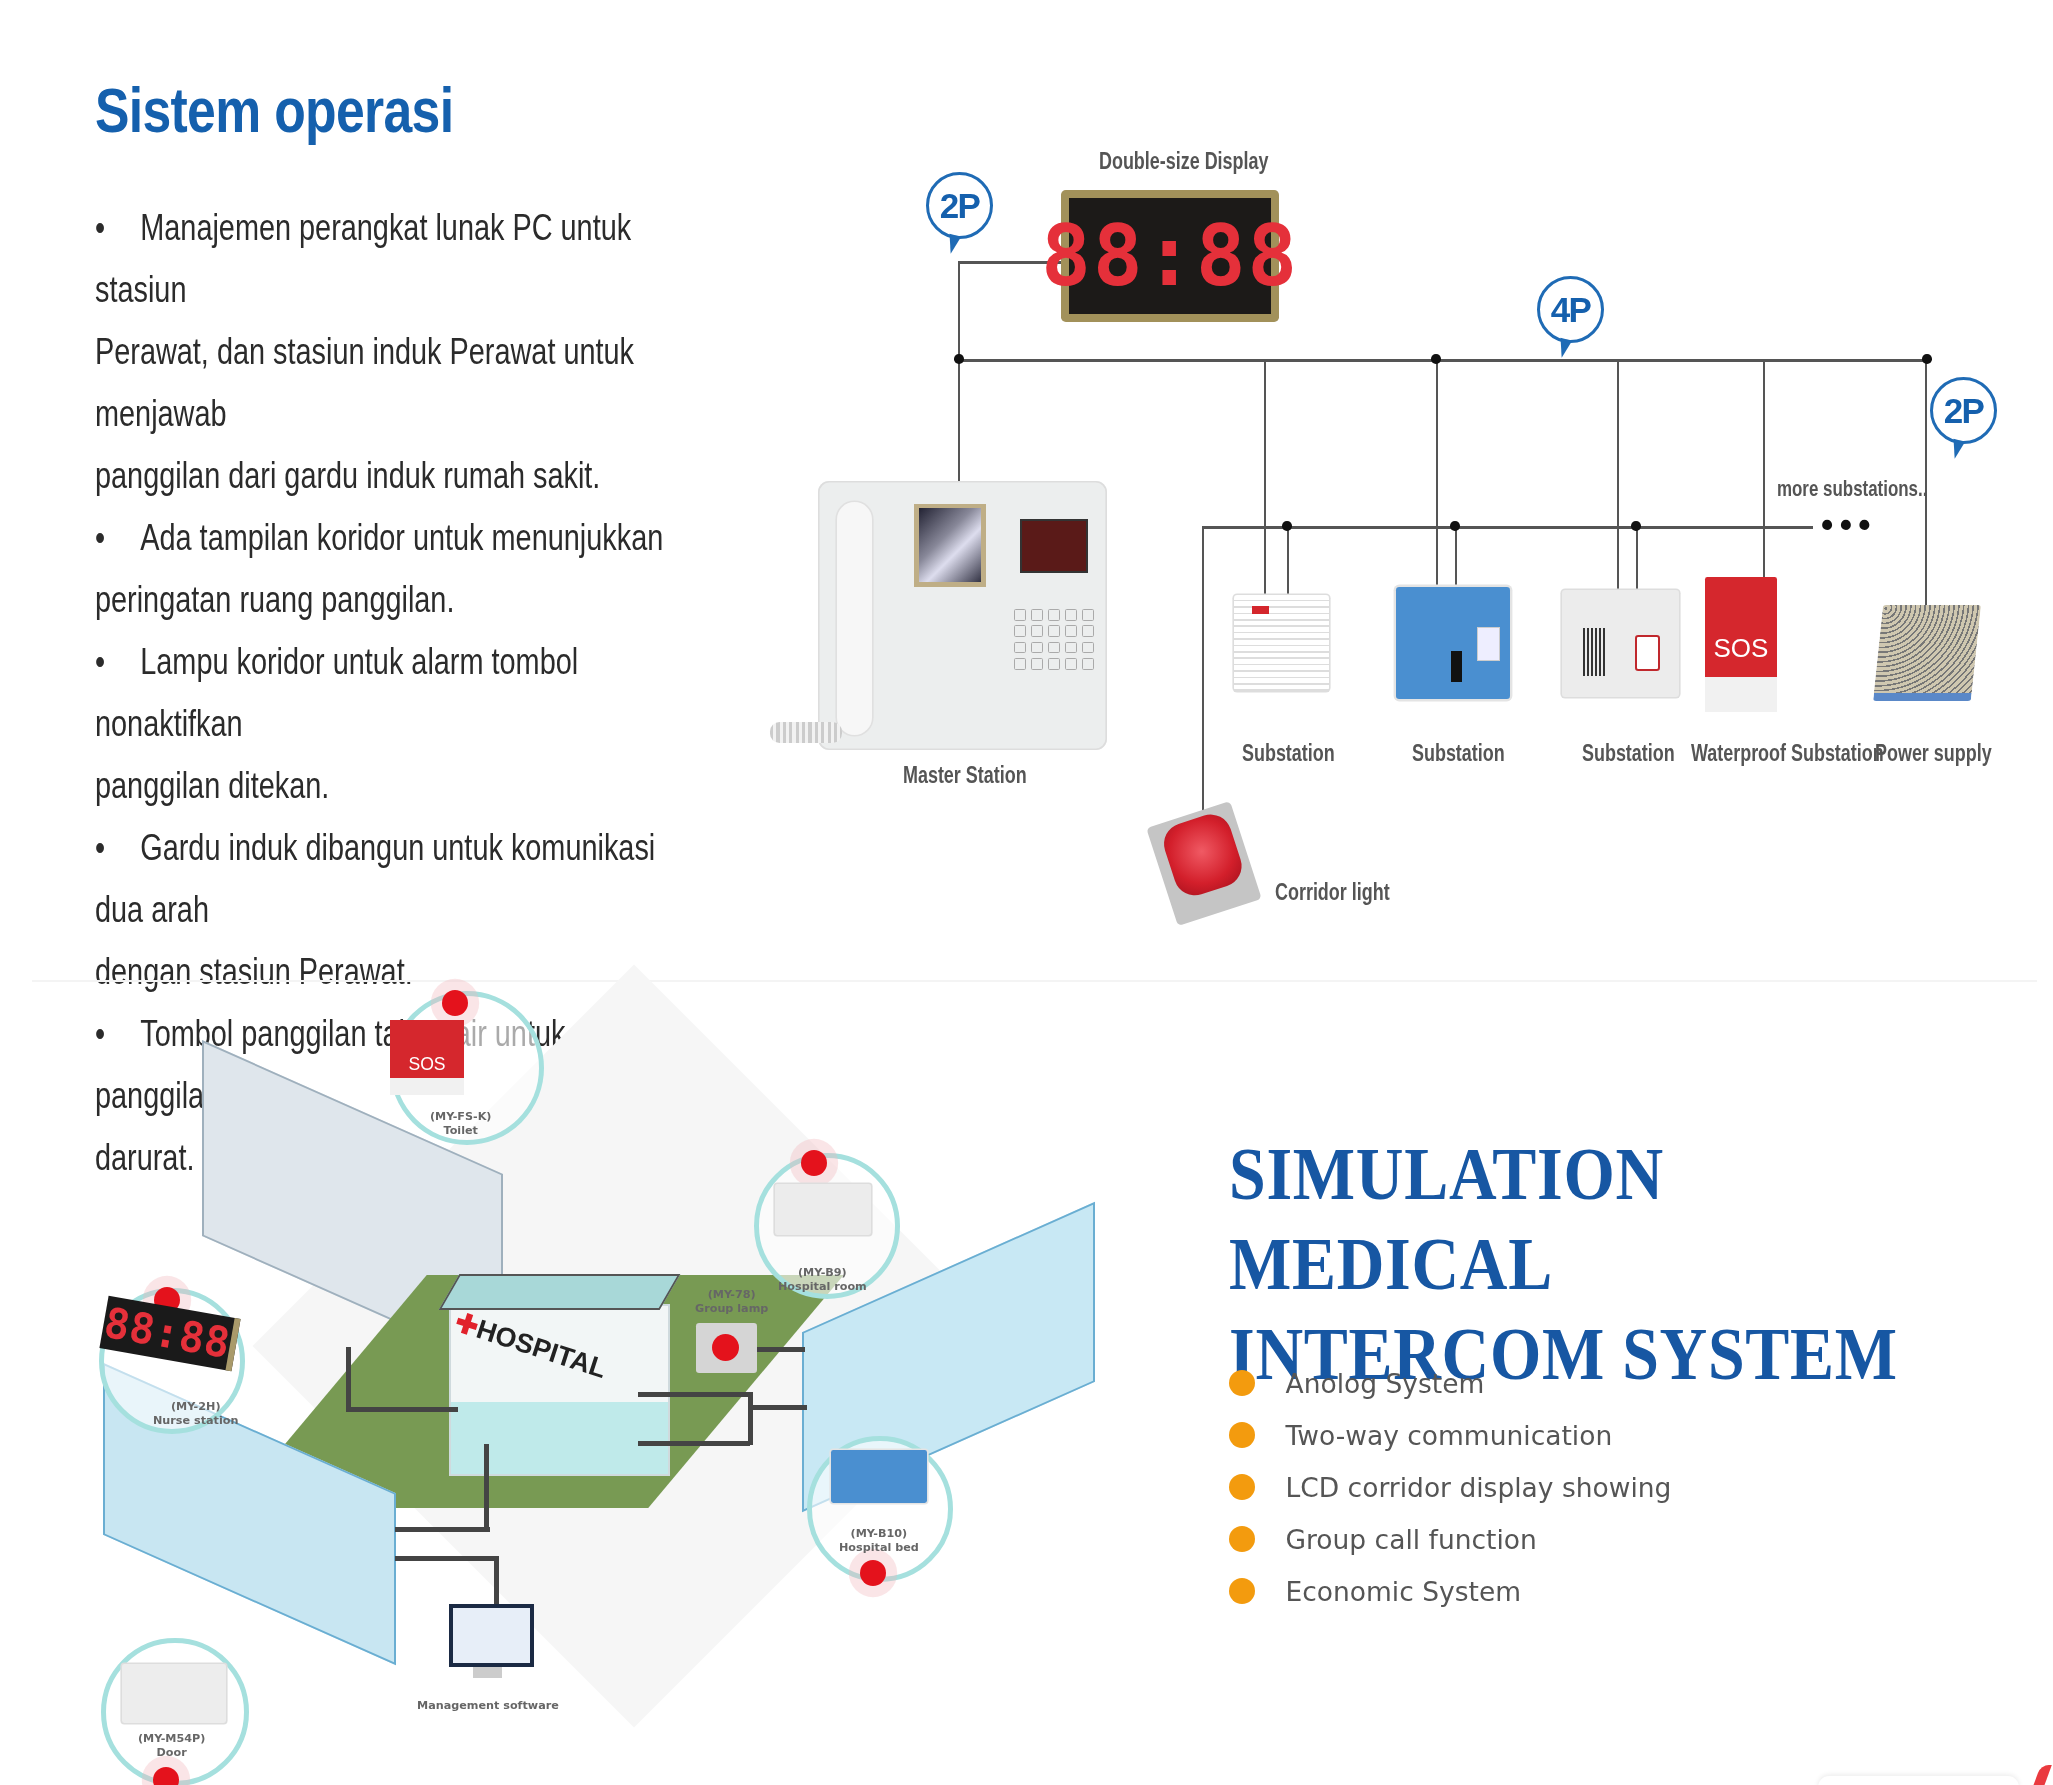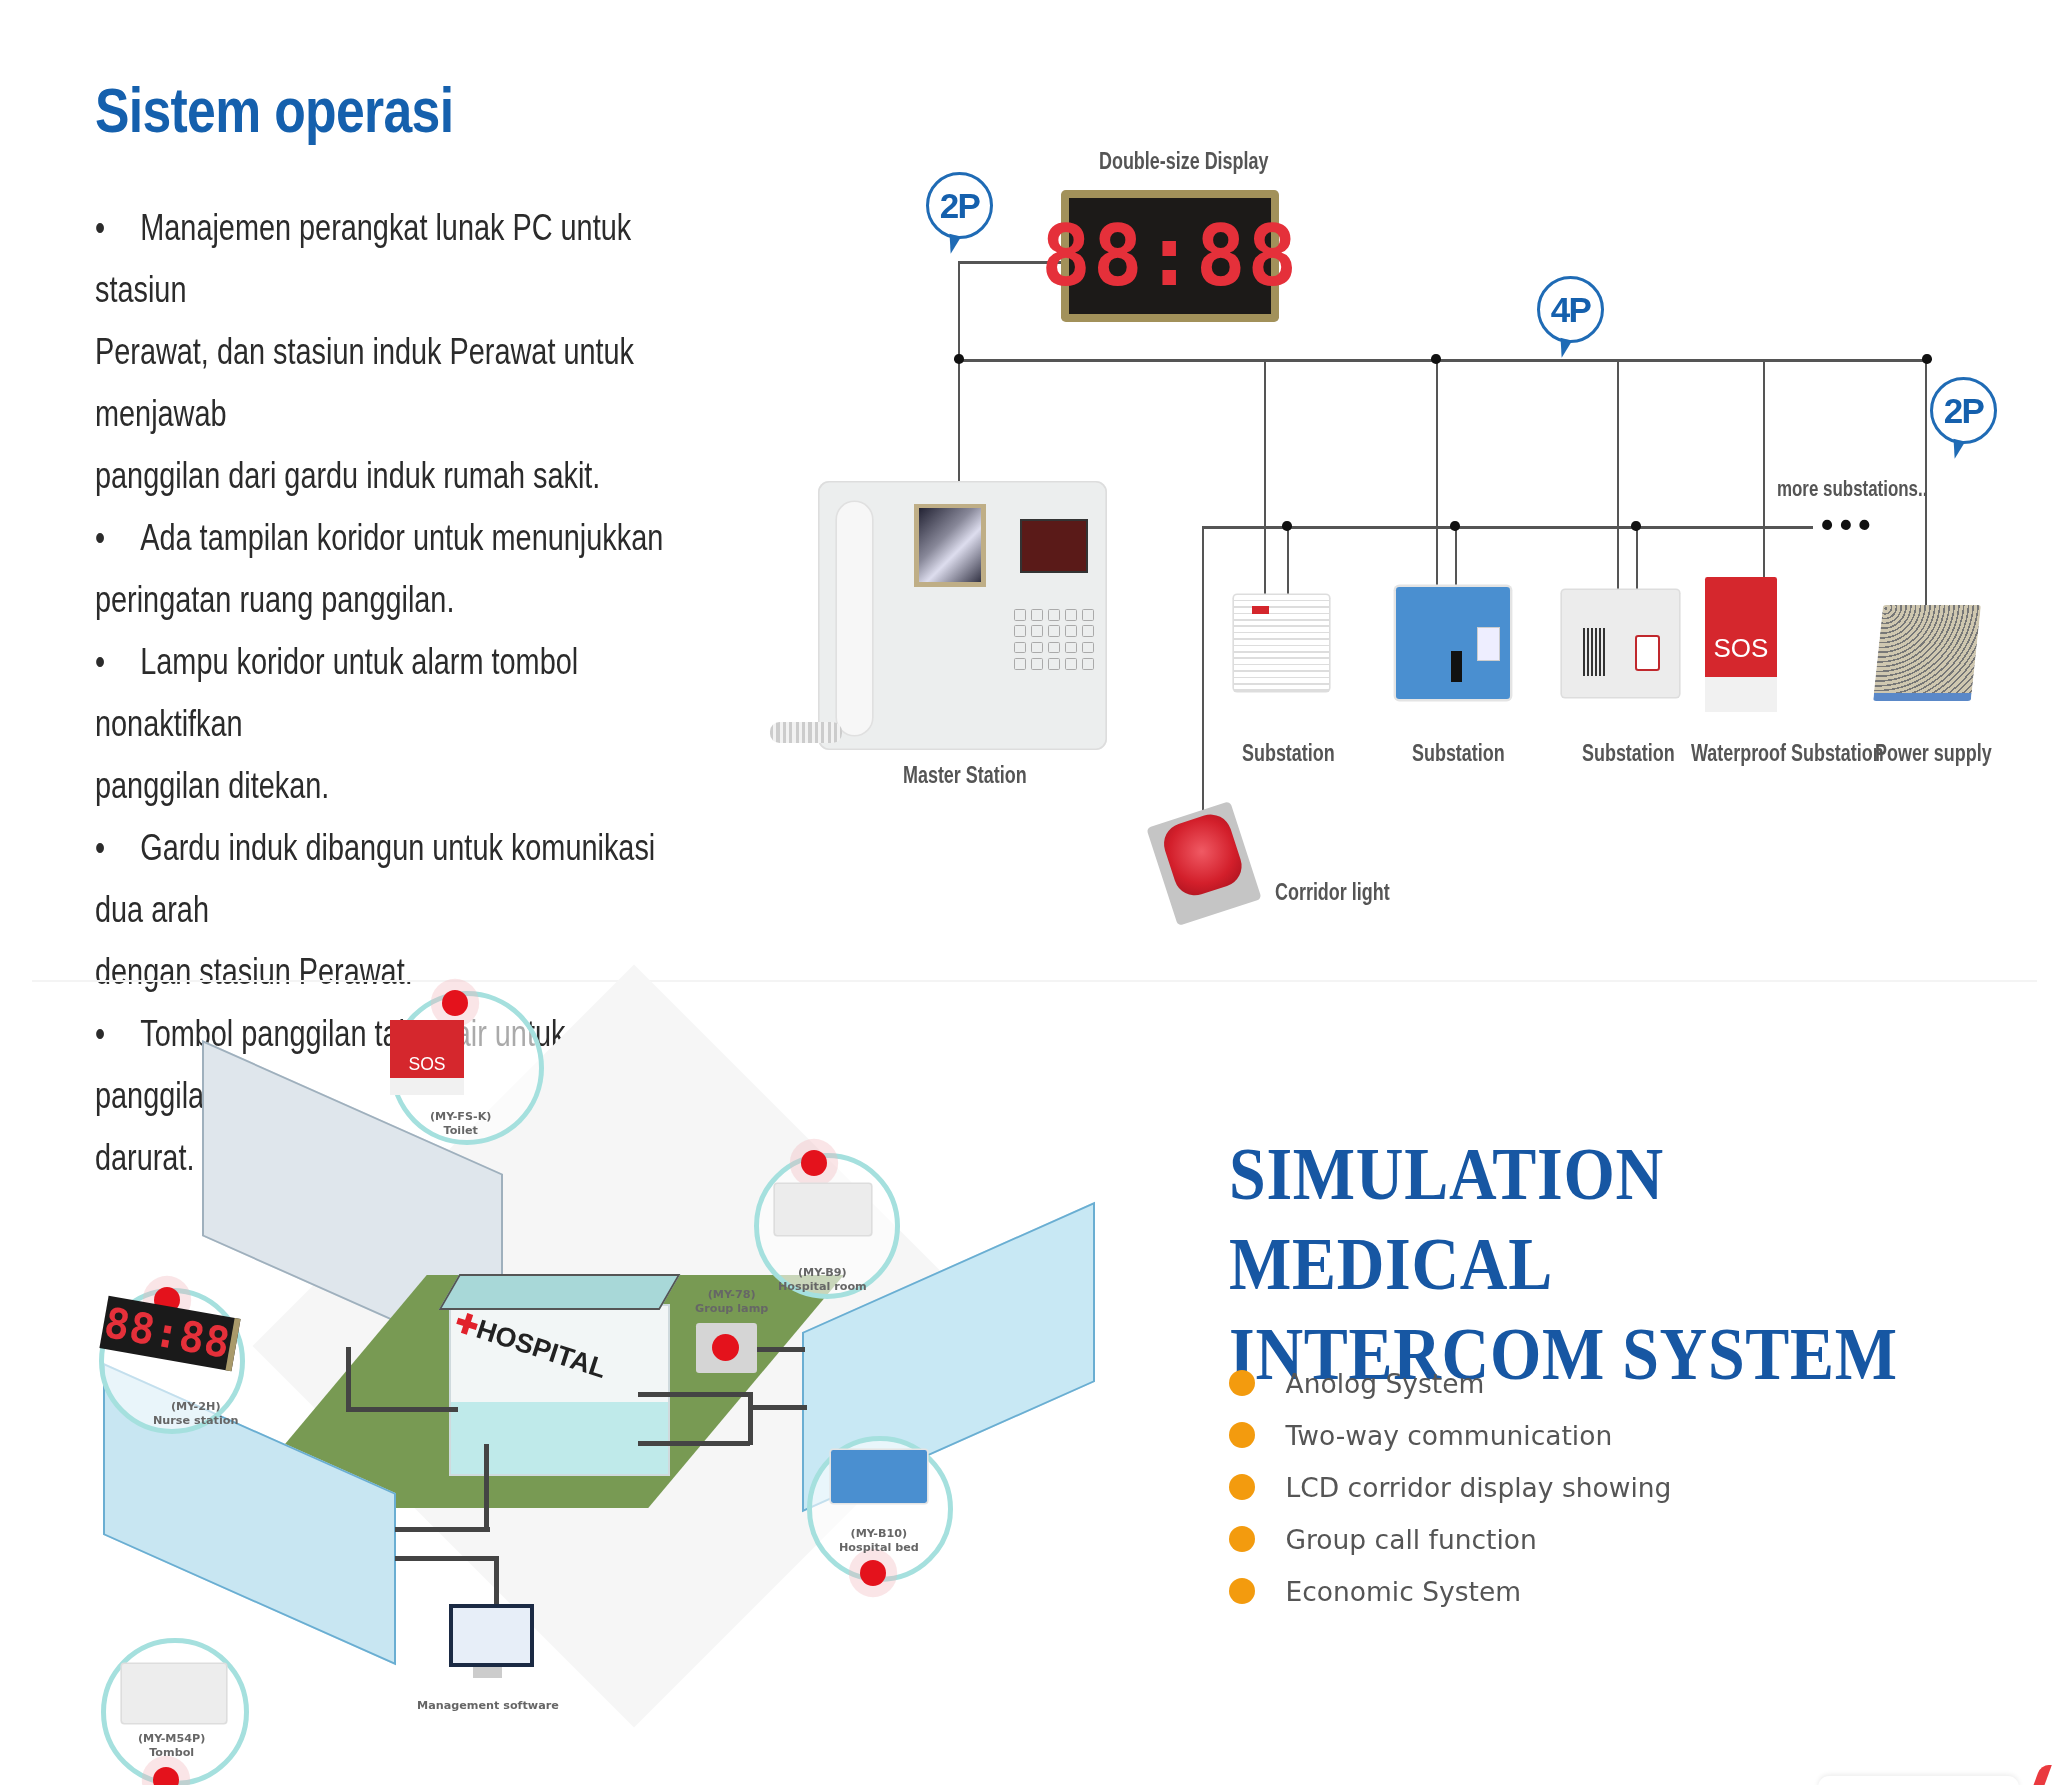--- a/index.html
+++ b/index.html
@@ -263,21 +263,21 @@
   <div class="callout" style="left:807px;top:1436px;width:136px;height:136px;">
     <div class="pin" style="left:48px;top:119px;"></div>
   </div>
   <div class="mini-box" style="left:831px;top:1450px;width:96px;height:53px;background:#4a8fd0;box-shadow:0 0 0 1.6px #e4e4e4;"></div>
   <div class="clabel" style="left:839px;top:1527px;"><span>(MY-B10)</span><br><span>Hospital bed</span></div>
 
   <div class="callout" style="left:101px;top:1638px;width:138px;height:138px;">
     <div class="pin" style="left:47px;top:124px;"></div>
   </div>
   <div class="mini-box" style="left:122px;top:1664px;width:104px;height:59px;background:#ededed;box-shadow:0 0 0 1.6px #ddd;"></div>
-  <div class="clabel" style="left:138px;top:1732px;"><span>(MY-M54P)</span><br><span>Tombol</span></div>
+  <div class="clabel" style="left:138px;top:1732px;"><span>(MY-M54P)</span><br><span>Door</span></div>
 
   <div id="monitor" class="abs"></div>
   <div id="monitor-stand" class="abs"></div>
   <div class="clabel" style="left:417px;top:1699px;">Management software</div>
 </div>
 
 <div id="heading" class="abs">
   <div>SIMULATION MEDICAL</div>
   <div>INTERCOM SYSTEM</div>
 </div>

